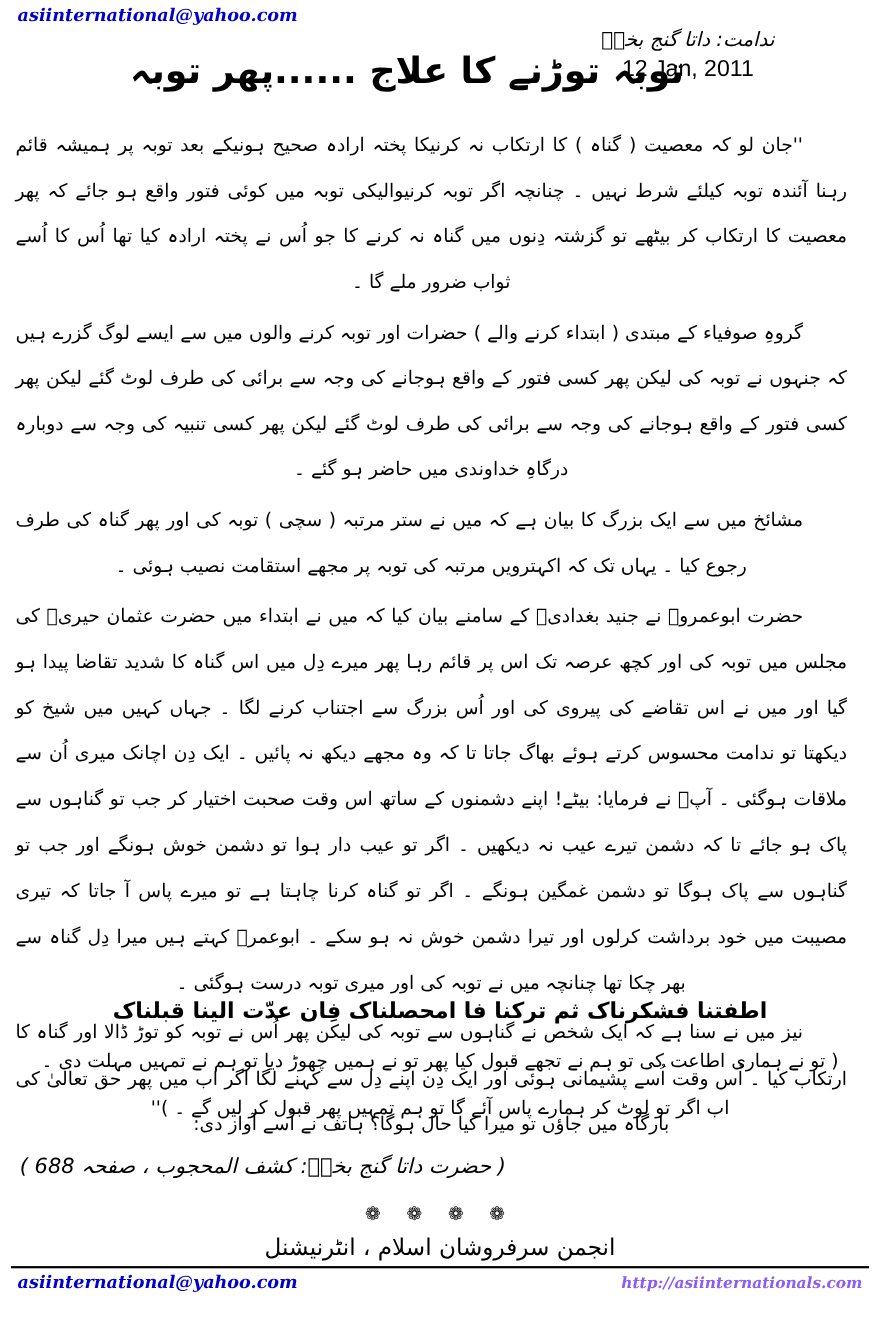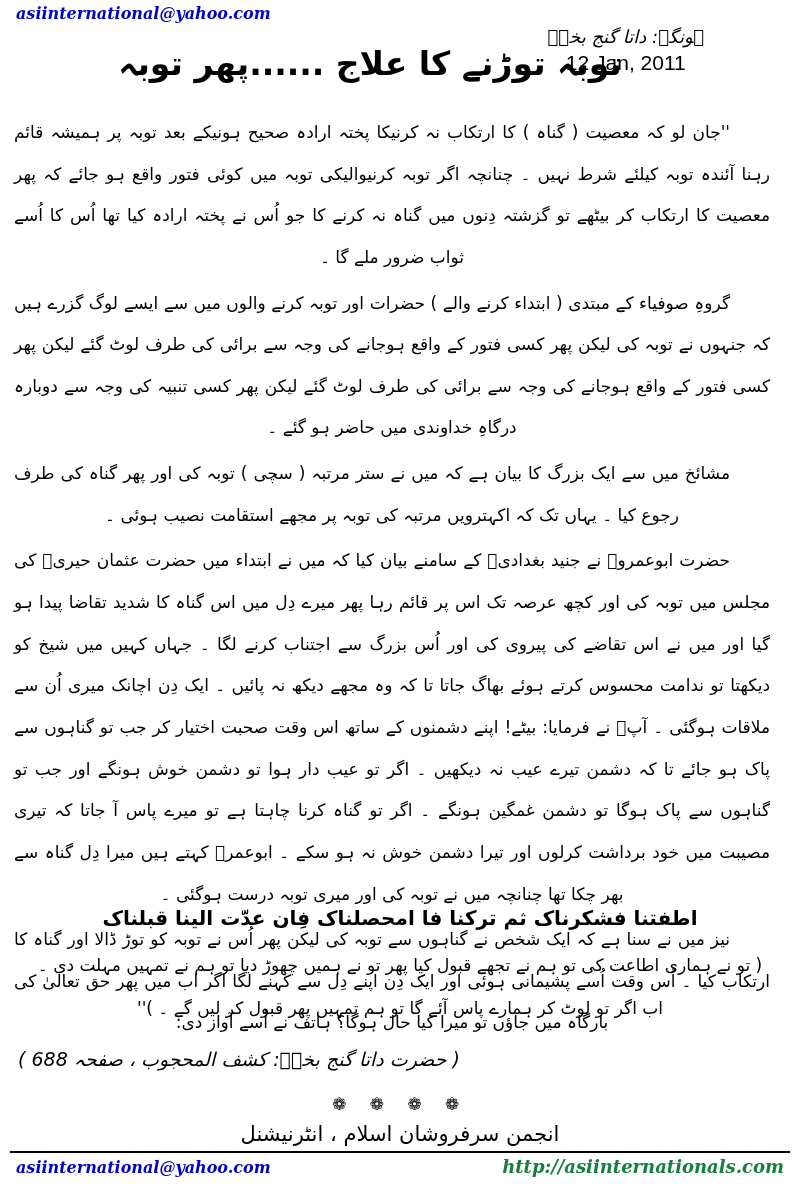--- a/index.html
+++ b/index.html
@@ -136,34 +136,34 @@
     font-family: "DejaVu Serif", serif;
     font-style: italic;
     font-weight: bold;
     font-size: 16px;
     color: #0000cc;
   }
   .footer-site {
     font-family: "DejaVu Serif", serif;
     font-style: italic;
     font-weight: bold;
-    font-size: 18px;
-    color: #15803d;
+    font-size: 14px;
+    color: #8b5cf6;
   }
 </style>
 </head>
 <body>
 
 <div class="page">
 
   <a class="email-top">asiinternational@yahoo.com</a>
 
 
   <div class="writer-block">
-    <div class="writer-line">ہونگے: داتا گنج بخشؒ</div>
+    <div class="writer-line">ندامت: داتا گنج بخشؒ</div>
     <div class="date-line">12 Jan, 2011</div>
   </div>
 
   <div class="doc-title">توبہ توڑنے کا علاج ......پھر توبہ</div>
 
   <div class="body-text">
     <p class="para">''جان لو کہ معصیت ( گناہ ) کا ارتکاب نہ کرنیکا پختہ ارادہ صحیح ہونیکے بعد توبہ پر ہمیشہ قائم رہنا آئندہ توبہ کیلئے شرط نہیں ۔ چنانچہ اگر توبہ کرنیوالیکی توبہ میں کوئی فتور واقع ہو جائے کہ پھر معصیت کا ارتکاب کر بیٹھے تو گزشتہ دِنوں میں گناہ نہ کرنے کا جو اُس نے پختہ ارادہ کیا تھا اُس کا اُسے ثواب ضرور ملے گا ۔</p>
     <p class="para">گروہِ صوفیاء کے مبتدی ( ابتداء کرنے والے ) حضرات اور توبہ کرنے والوں میں سے ایسے لوگ گزرے ہیں کہ جنہوں نے توبہ کی لیکن پھر کسی فتور کے واقع ہوجانے کی وجہ سے برائی کی طرف لوٹ گئے لیکن پھر کسی فتور کے واقع ہوجانے کی وجہ سے برائی کی طرف لوٹ گئے لیکن پھر کسی تنبیہ کی وجہ سے دوبارہ درگاہِ خداوندی میں حاضر ہو گئے ۔</p>
     <p class="para">مشائخ میں سے ایک بزرگ کا بیان ہے کہ میں نے ستر مرتبہ ( سچی ) توبہ کی اور پھر گناہ کی طرف رجوع کیا ۔ یہاں تک کہ اکہترویں مرتبہ کی توبہ پر مجھے استقامت نصیب ہوئی ۔</p>
     <p class="para">حضرت ابوعمروؒ نے جنید بغدادیؒ کے سامنے بیان کیا کہ میں نے ابتداء میں حضرت عثمان حیریؒ کی مجلس میں توبہ کی اور کچھ عرصہ تک اس پر قائم رہا پھر میرے دِل میں اس گناہ کا شدید تقاضا پیدا ہو گیا اور میں نے اس تقاضے کی پیروی کی اور اُس بزرگ سے اجتناب کرنے لگا ۔ جہاں کہیں میں شیخ کو دیکھتا تو ندامت محسوس کرتے ہوئے بھاگ جاتا تا کہ وہ مجھے دیکھ نہ پائیں ۔ ایک دِن اچانک میری اُن سے ملاقات ہوگئی ۔ آپؒ نے فرمایا: بیٹے! اپنے دشمنوں کے ساتھ اس وقت صحبت اختیار کر جب تو گناہوں سے پاک ہو جائے تا کہ دشمن تیرے عیب نہ دیکھیں ۔ اگر تو عیب دار ہوا تو دشمن خوش ہونگے اور جب تو گناہوں سے پاک ہوگا تو دشمن غمگین ہونگے ۔ اگر تو گناہ کرنا چاہتا ہے تو میرے پاس آ جاتا کہ تیری مصیبت میں خود برداشت کرلوں اور تیرا دشمن خوش نہ ہو سکے ۔ ابوعمرؒ کہتے ہیں میرا دِل گناہ سے بھر چکا تھا چنانچہ میں نے توبہ کی اور میری توبہ درست ہوگئی ۔</p>

